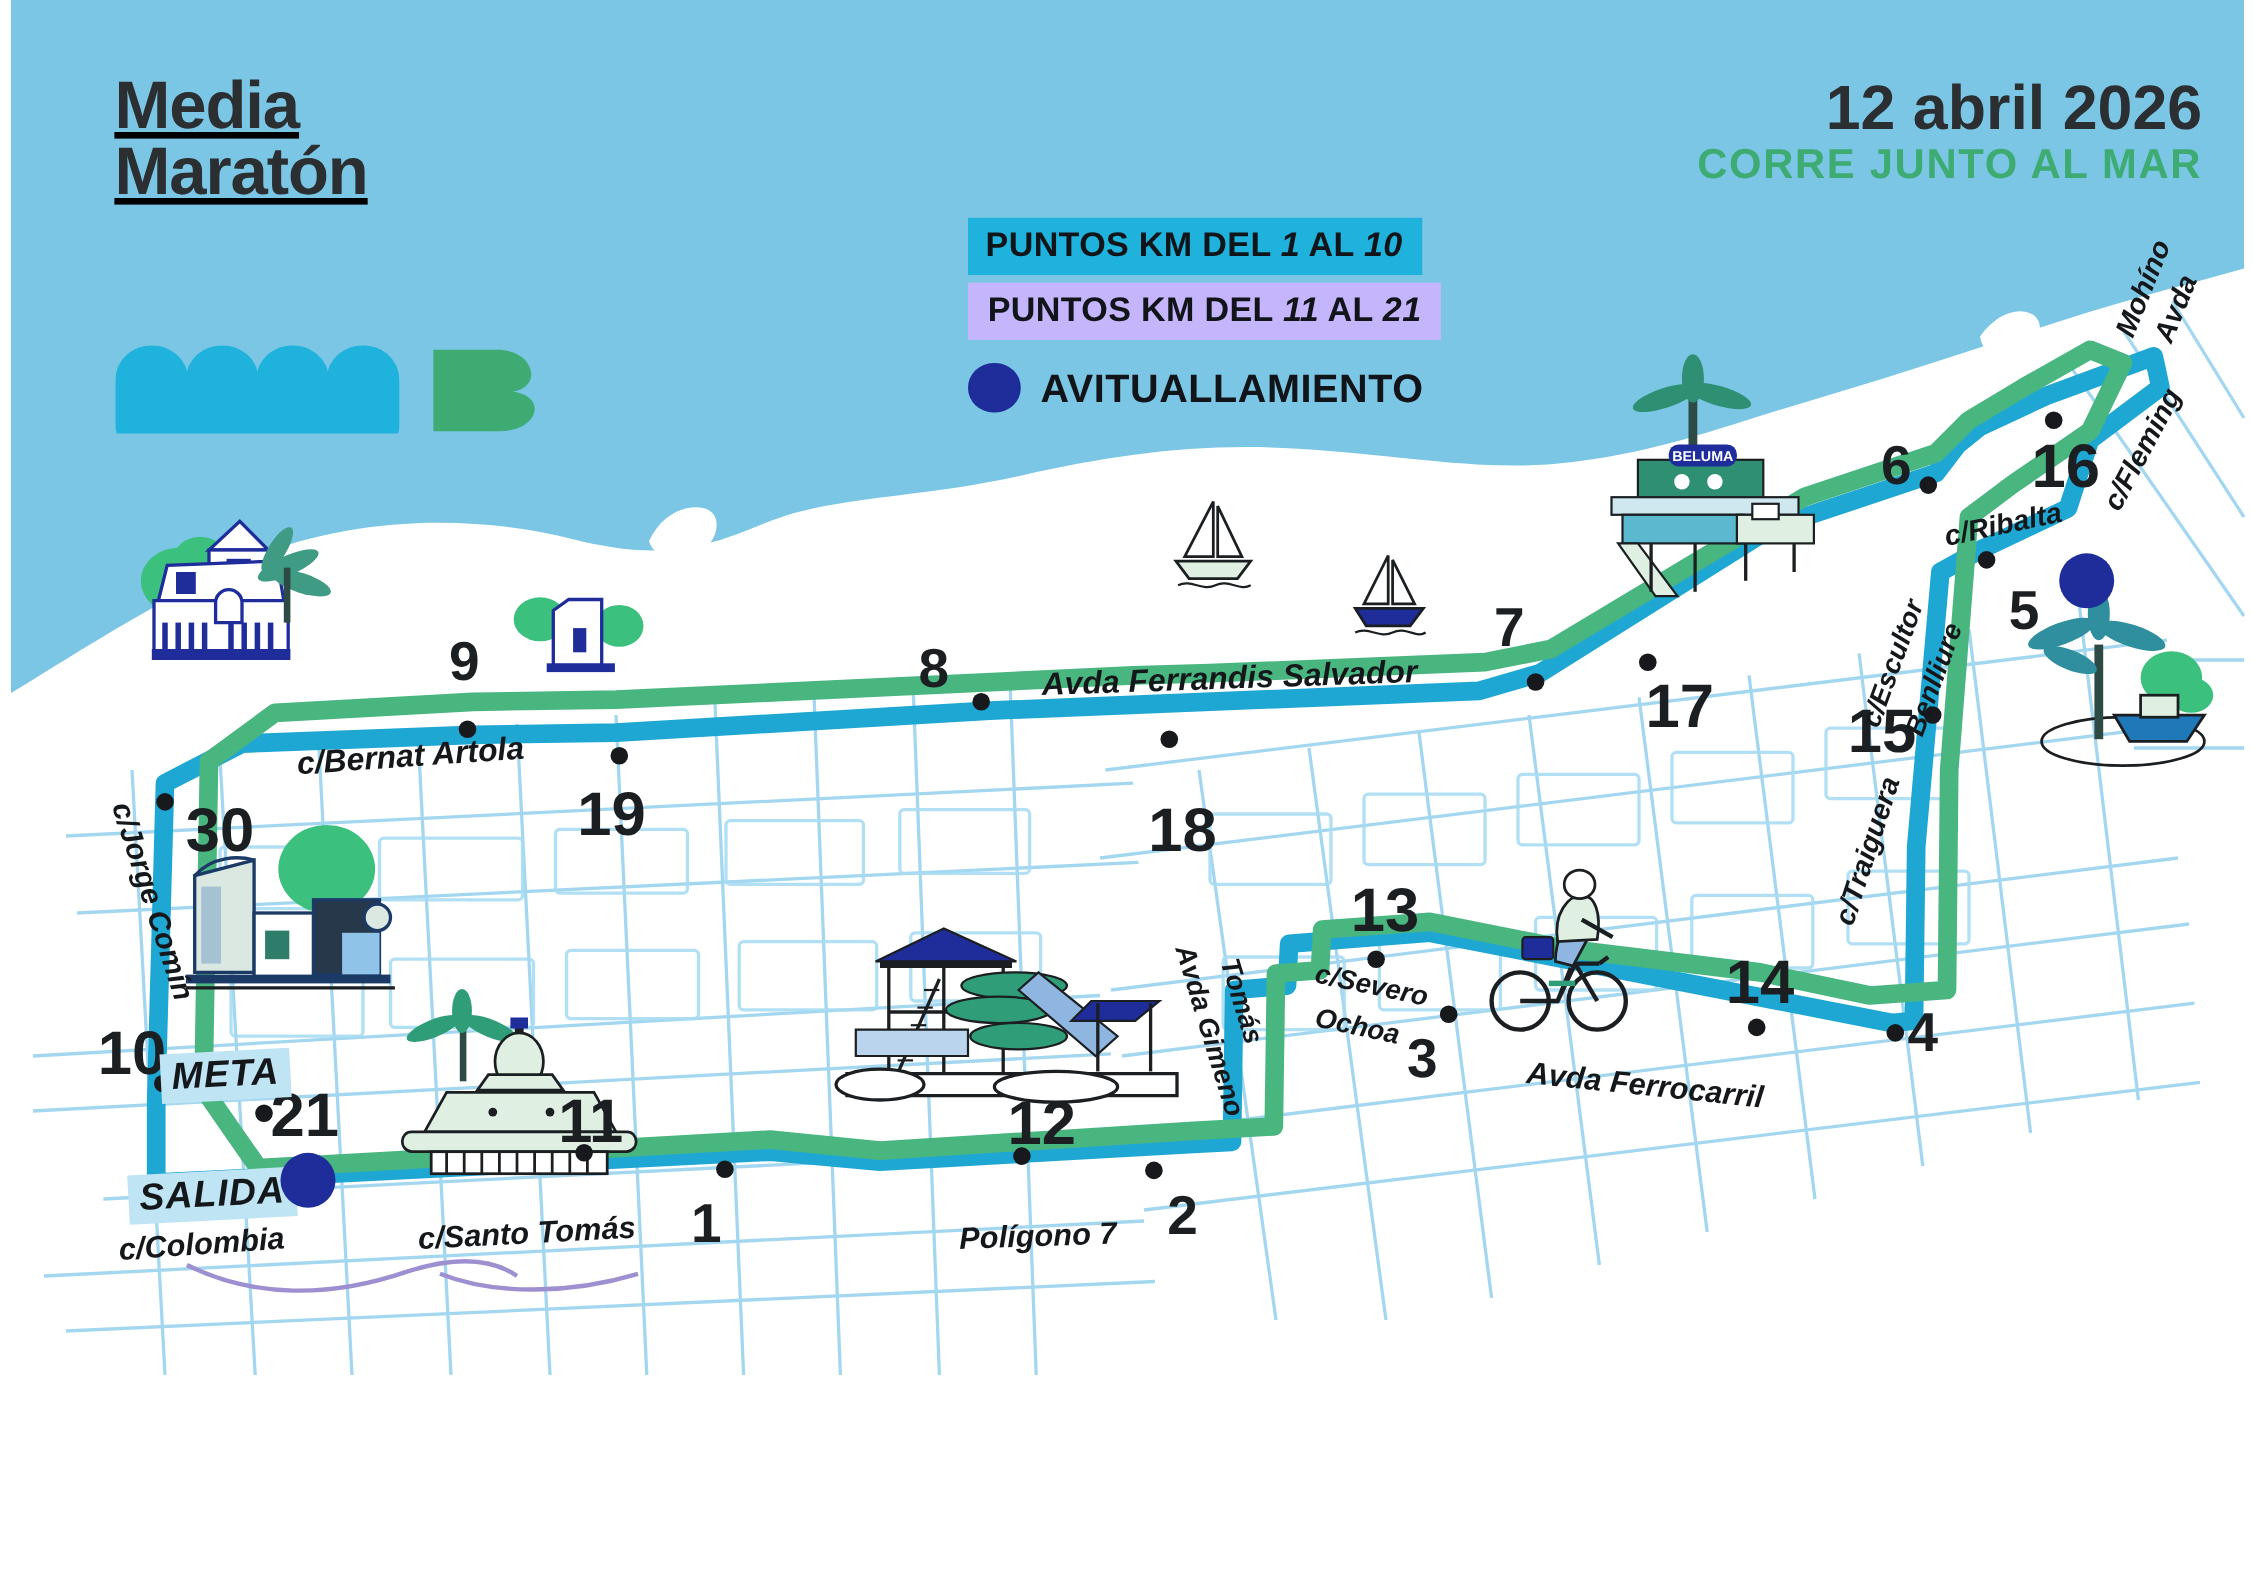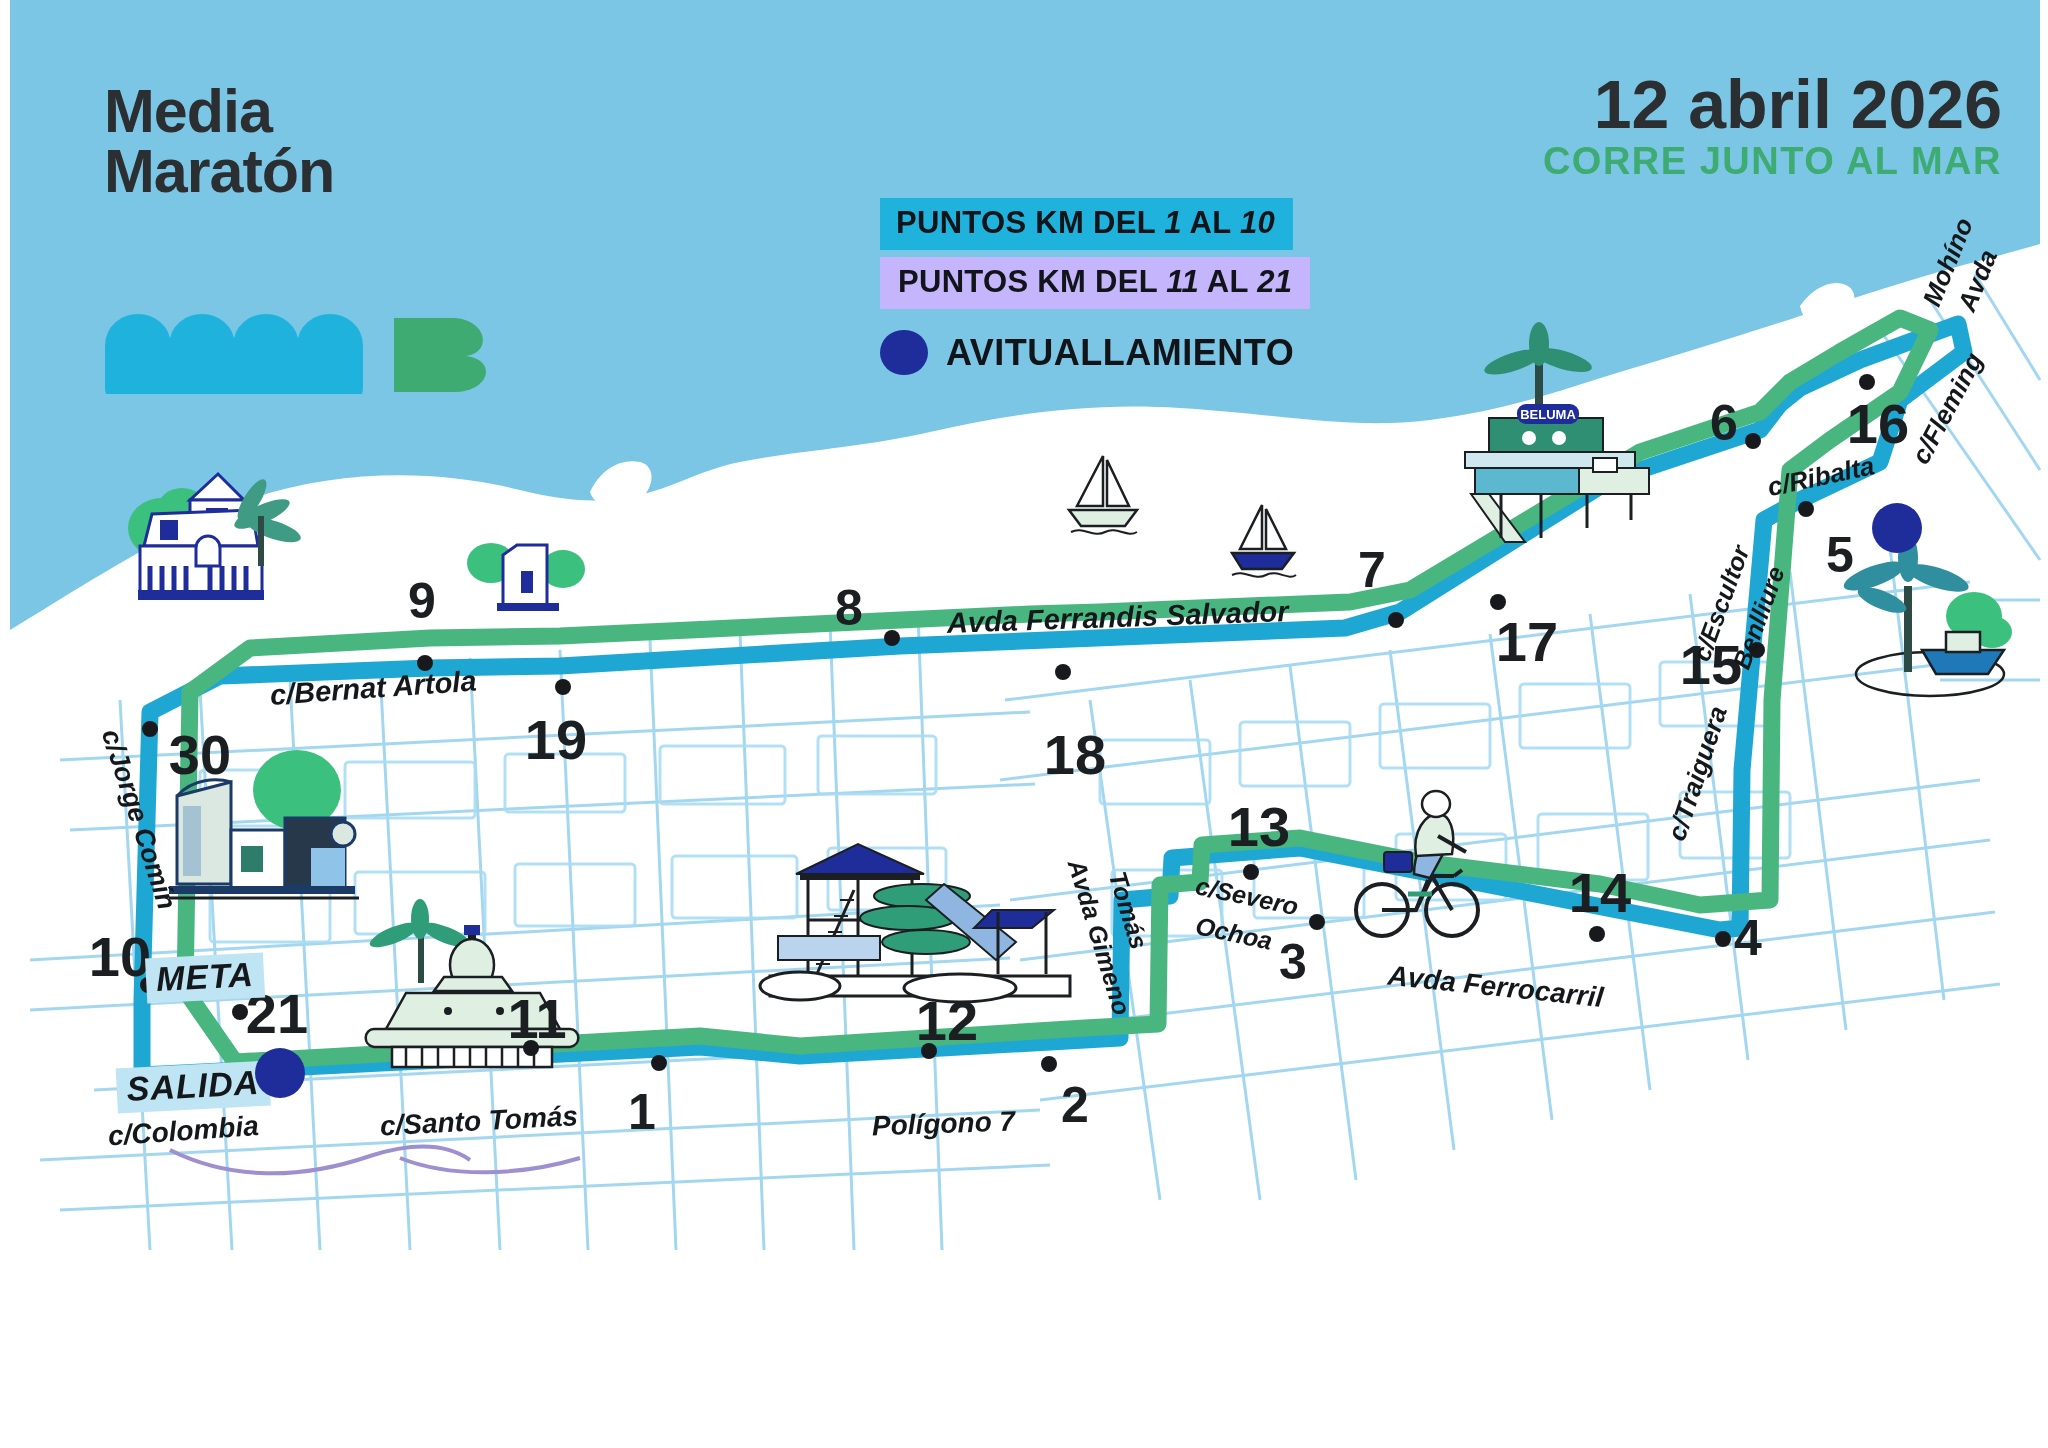--- a/index.html
+++ b/index.html
@@ -5,33 +5,33 @@
 <style>
   html,body{margin:0;padding:0;background:#ffffff;}
   body{
     width:2048px;height:1448px;position:relative;overflow:hidden;
     font-family:"Liberation Sans", sans-serif;
     background:#ffffff;
   }
   #root{position:absolute;inset:0;}
 
   
-  .title-block{position:absolute;left:104px;top:82px;}
+  .title-block{position:absolute;left:104px;top:66px;text-decoration:underline;}
   .title-line{
     font-family:"Liberation Sans", sans-serif;
     font-weight:bold;color:#2b2f31;
     font-size:61px;line-height:0.98;letter-spacing:-1px;
   }
   .logo{position:absolute;left:104px;top:312px;width:440px;height:78px;}
 
   
   .date-block{position:absolute;right:46px;top:70px;text-align:right;}
   .date-main{
     font-family:"Liberation Sans", sans-serif;font-weight:bold;
-    color:#2b2f31;font-size:68px;line-height:1;letter-spacing:0px;
+    color:#2b2f31;font-size:57px;line-height:1;letter-spacing:0px;
   }
   .date-sub{
     font-family:"Liberation Sans", sans-serif;font-weight:bold;
     color:#3dab72;font-size:38px;line-height:1.25;letter-spacing:1.5px;
   }
 
   
   .legend{position:absolute;left:880px;top:198px;}
   .legend-row{
     display:inline-block;position:relative;

